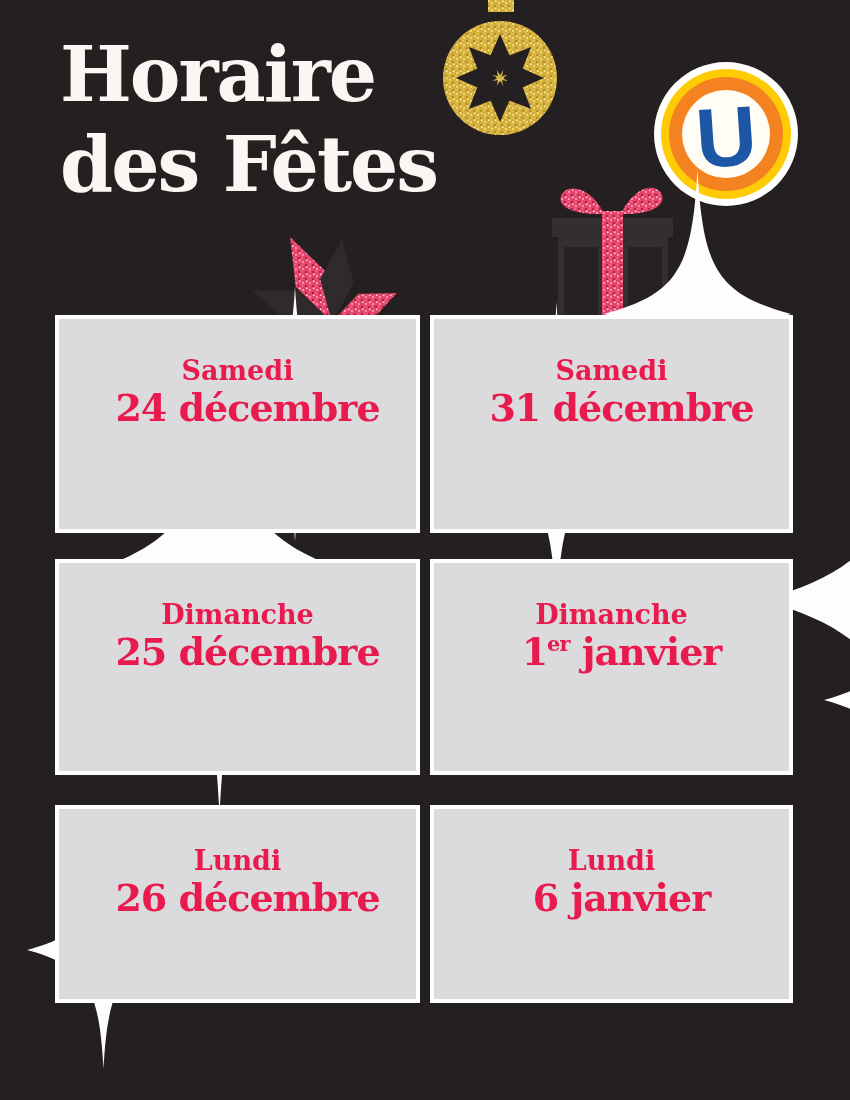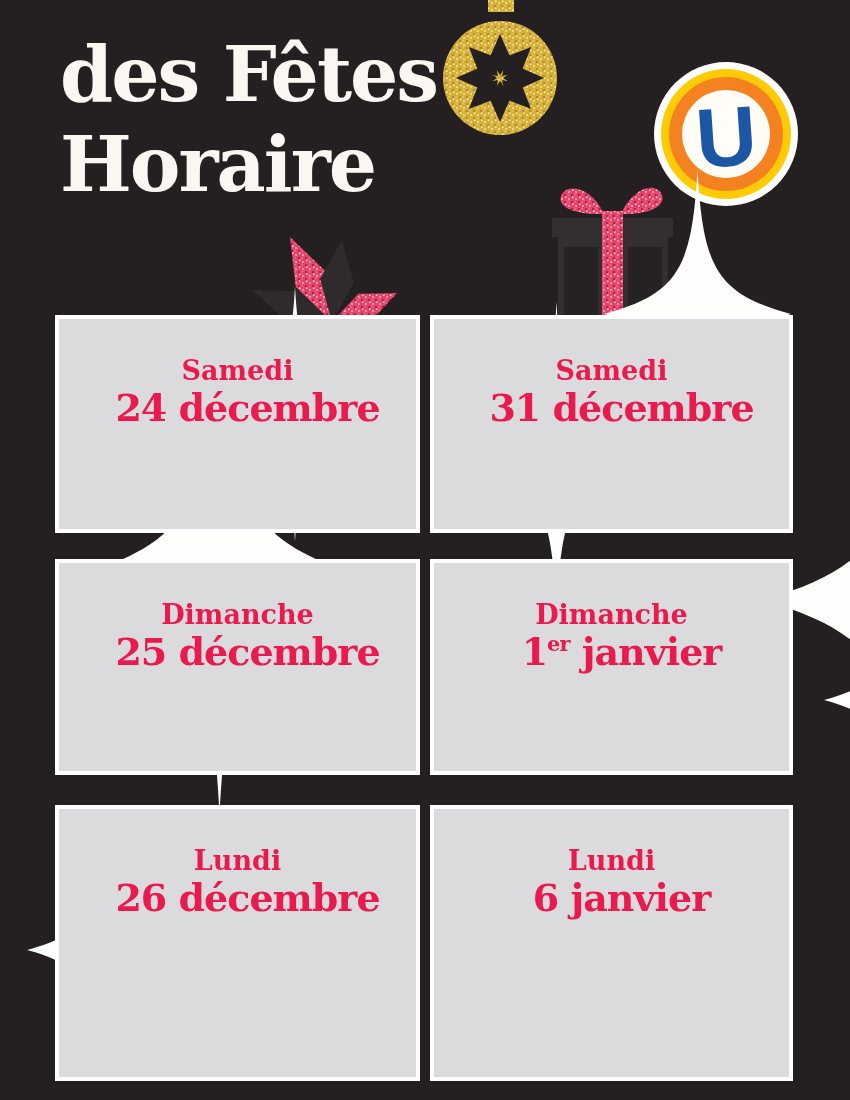--- a/index.html
+++ b/index.html
@@ -18,21 +18,21 @@
   
   .card{position:absolute;z-index:2;box-sizing:border-box;
         background:#DBDBDD;border:4px solid #FFFFFF;
         text-align:center;color:#E91A4D;}
   .card .day{margin-top:36px;font-size:27px;font-weight:bold;line-height:1.15;}
   .card .date{font-size:38px;font-weight:bold;line-height:1.15;letter-spacing:-1px;margin-left:20px;}
   .card .date sup{font-size:0.55em;vertical-align:super;}
 
   .card-r1{top:315px;height:218px;}
   .card-r2{top:559px;height:216px;}
-  .card-r3{top:805px;height:276px;}
+  .card-r3{top:805px;height:198px;}
   .card-cl{left:55px;width:365px;}
   .card-cr{left:430px;width:363px;}
 </style>
 </head>
 <body>
 
 <div class="poster">
 
   <svg class="deco-layer" width="850" height="1100" viewBox="0 0 850 1100">
     <defs>
@@ -100,22 +100,22 @@
     <use href="#sparkle" transform="translate(75,268) scale(0.34,0.56)"></use>
     <use href="#sparkle" transform="translate(210,249) scale(0.20,0.30)"></use>
     <use href="#sparkle" transform="translate(463,257) scale(0.22,0.36)"></use>
     <use href="#sparkle" transform="translate(604,127) scale(0.22,0.34)"></use>
     <use href="#sparkle" transform="translate(763,270) scale(0.36,0.60)"></use>
     <use href="#sparkle" transform="translate(824,546) scale(0.18,0.28)"></use>
     <use href="#sparkle" transform="translate(27,796) scale(0.18,0.28)"></use>
   </svg>
 
   <div class="title">
+    <div>Horaire</div>
     <div>des Fêtes</div>
-    <div>Horaire</div>
   </div>
 
   <div class="card card-r1 card-cl">
     <div class="day">Samedi</div>
     <div class="date"><span>24 décembre</span><sup></sup><span></span></div>
   </div>
 
   <div class="card card-r1 card-cr">
     <div class="day">Samedi</div>
     <div class="date"><span>31 décembre</span><sup></sup><span></span></div>

